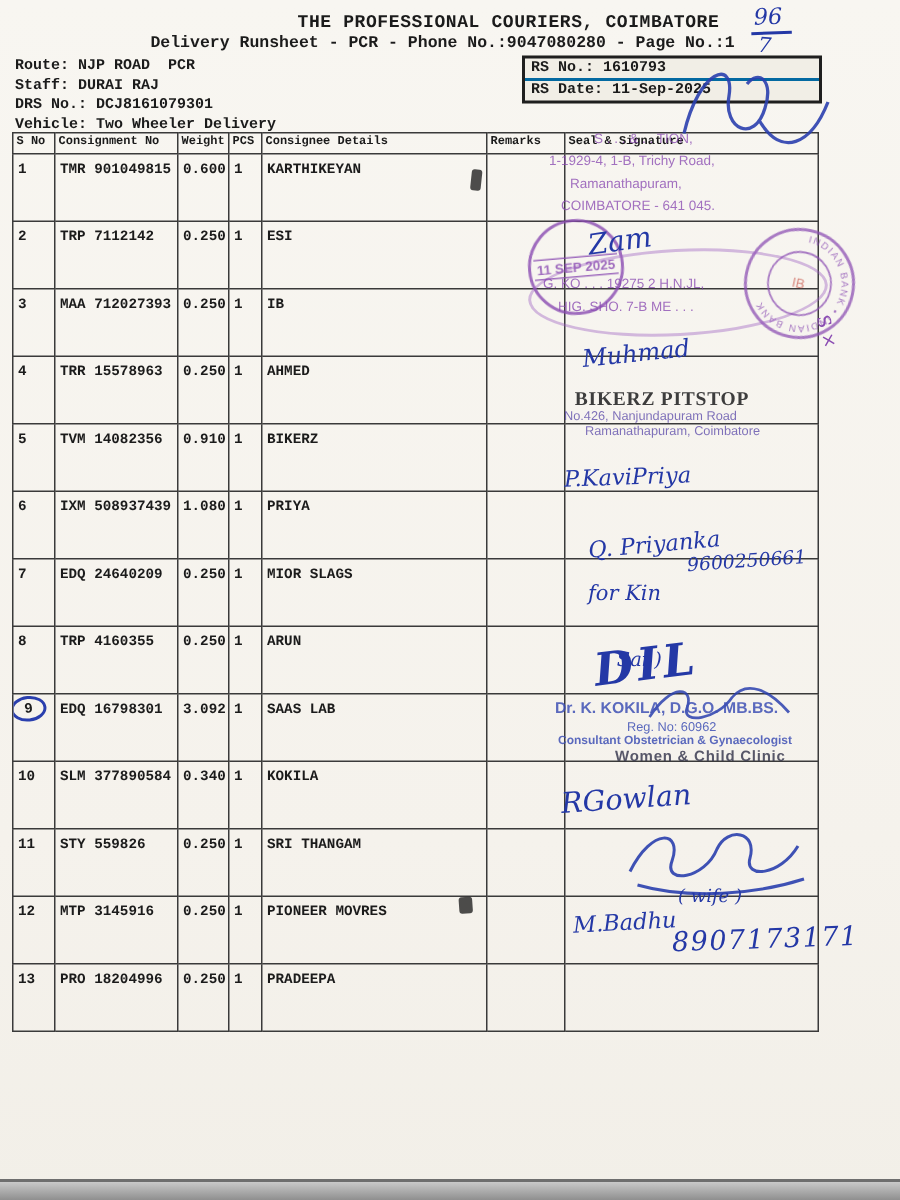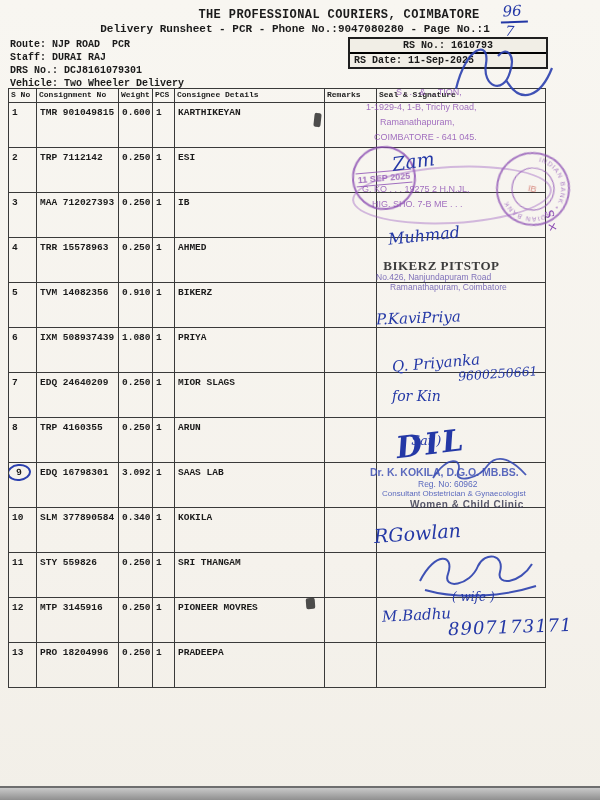--- a/index.html
+++ b/index.html
@@ -5,21 +5,21 @@
   html,body{margin:0;padding:0;background:#e8e6e0;}
   .page{position:relative;width:600px;height:800px;background:linear-gradient(180deg,#f8f6f1 0%,#f5f2ec 70%,#f2efe8 100%);overflow:hidden;font-family:"Liberation Mono",monospace;color:#1b1b1b;}
   .abs{position:absolute;white-space:pre;}
   .title{top:8px;left:0;width:590px;text-align:center;font-weight:bold;font-size:12px;letter-spacing:.4px;padding-left:44px;}
   .subtitle{top:23px;left:0;width:590px;text-align:center;font-weight:bold;font-size:11px;}
   .inf{font-weight:bold;font-size:10px;left:10px;}
   .i-route{top:39px}.i-staff{top:52px}.i-drs{top:65px}.i-veh{top:78px}
   .iv{white-space:pre;}
   .rsbox{position:absolute;top:37px;left:348px;width:196px;border:2px solid #1f1f1f;background:#f1eee6;}
   .rsline{font-weight:bold;font-size:10px;padding:1px 4px;white-space:pre;}
-  .rsline.first{border-bottom:2px solid #000000;text-align:center;}
+  .rsline.first{border-bottom:2px solid #0369a1;}
   table.runsheet{position:absolute;top:88px;left:8px;border-collapse:collapse;table-layout:fixed;width:537px;}
   .runsheet th,.runsheet td{border:1px solid #3a3a3a;font-family:"Liberation Mono",monospace;font-weight:bold;vertical-align:top;text-align:left;overflow:hidden;}
   .runsheet th{font-size:8px;padding:1px 2px;height:11px;}
   .runsheet td{font-size:9.5px;padding:4px 3px;height:36px;}
   .circled{display:inline-block;min-width:12px;text-align:center;border:2px solid #2a3fae;border-radius:50%;padding:1px 4px;margin:-3px 0 0 -5px;transform:rotate(-6deg);}
   
   .an{position:absolute;white-space:nowrap;pointer-events:auto;}
   .hw{font-family:"DejaVu Serif",serif;font-style:italic;color:#2438a6;}
   .stampP{font-family:"Liberation Sans",sans-serif;color:#8a4bb2;opacity:.78;filter:blur(.4px);}
   .stampB{font-family:"Liberation Sans",sans-serif;color:#3f51b5;opacity:.85;filter:blur(.3px);}
@@ -45,21 +45,21 @@
   #anBikerz .bl.in{margin-left:14px;}
   #anKavi{left:376px;top:309px;font-size:15px;transform:rotate(-2deg);}
   #anPriyanka{left:392px;top:354px;font-size:15px;transform:rotate(-5deg);}
   #anPhone1{left:458px;top:366px;font-size:12.5px;transform:rotate(-4deg);}
   #anForKin{left:392px;top:388px;font-size:14px;}
   #anSai{left:402px;top:413px;font-size:13px;margin-top:20px;}
   #anDil{left:396px;top:426px;font-size:30px;font-weight:bold;letter-spacing:3px;transform:rotate(-7deg);}
   #anDrStamp{left:370px;top:466px;line-height:9.5px;}
   #anDrStamp .d1{font-size:10.5px;font-weight:bold;line-height:13px;}
   #anDrStamp .d2{font-size:8.5px;margin-left:48px;line-height:10px;}
-  #anDrStamp .d3{font-size:8px;margin-left:12px;line-height:10px;}
+  #anDrStamp .d3{font-size:8px;margin-left:2px;line-height:10px;font-weight:bold;}
   #anDrStamp .d4{font-family:"Liberation Sans",sans-serif;font-size:10px;font-weight:bold;color:#3c3c52;margin-left:40px;letter-spacing:.5px;filter:blur(.2px);line-height:12px;}
   #anDrSquiggle{left:428px;top:450px;}
   #anRgowlan{left:374px;top:522px;font-size:19px;transform:rotate(-4deg);}
   #anSq12{left:410px;top:546px;}
   #anWife{left:452px;top:590px;font-size:12px;}
   #anMbadhu{left:382px;top:606px;font-size:15px;transform:rotate(-3deg);}
   #anPhone2{left:448px;top:616px;font-size:18px;letter-spacing:1px;transform:rotate(-2deg);}
   .blot{position:absolute;background:#222;opacity:.8;border-radius:2px;}
   #anBlot1{left:314px;top:113px;width:7px;height:14px;transform:rotate(6deg);}
   #anBlot2{left:306px;top:598px;width:9px;height:11px;transform:rotate(-4deg);}

